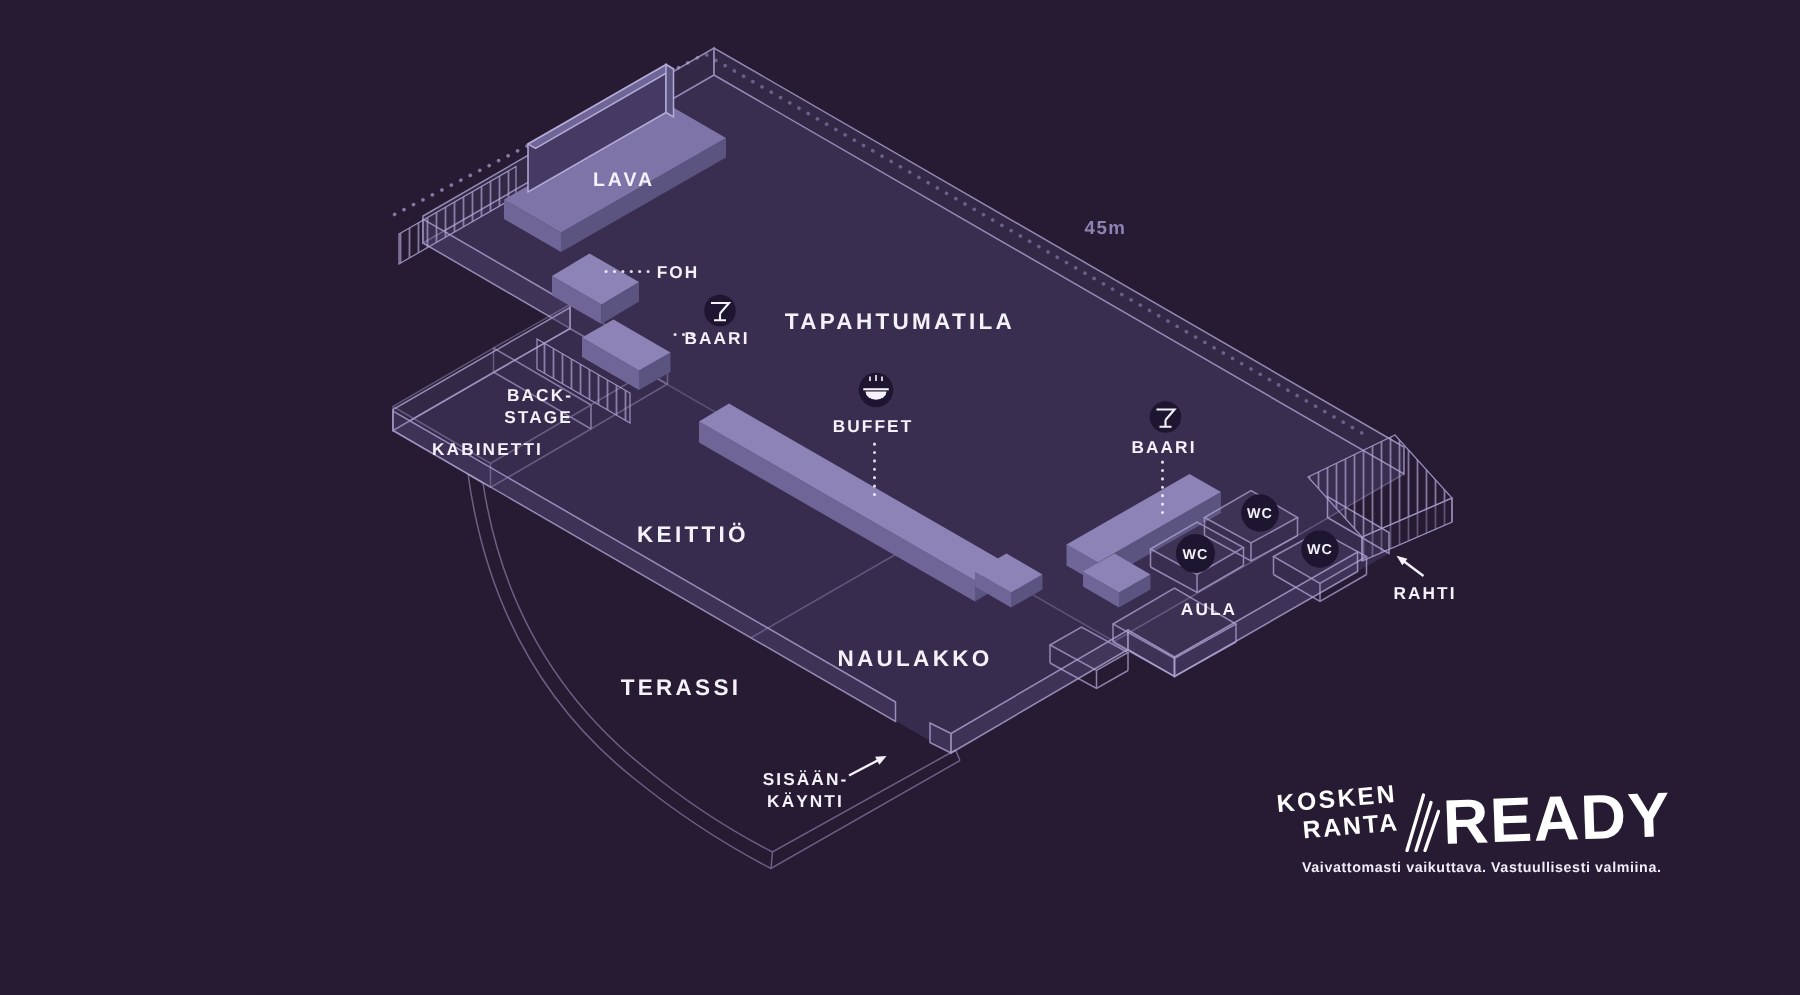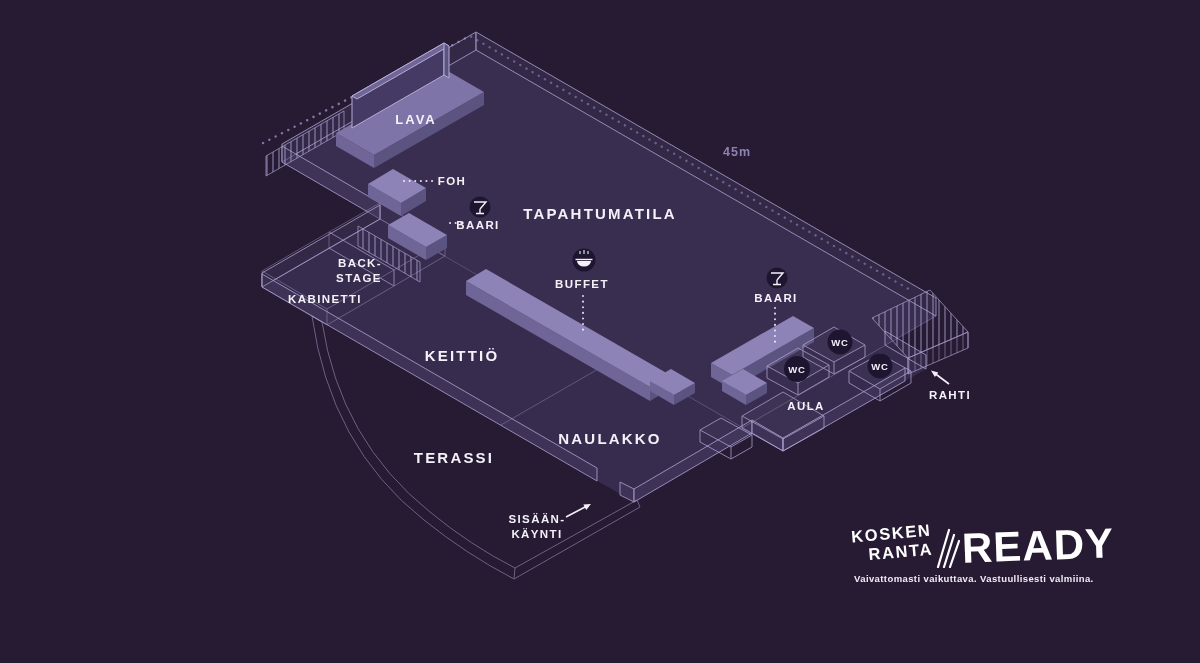--- a/index.html
+++ b/index.html
@@ -28,21 +28,21 @@
   .logo-name{
     text-align:right;font-weight:bold;font-size:16.5px;letter-spacing:1.6px;
     line-height:19px;transform:rotate(-5deg);margin-right:2px;margin-bottom:4px;
   }
   .logo-reeds{margin:0 2px -2px 0;}
   .logo-brand{
     font-weight:bold;font-size:42px;letter-spacing:1px;line-height:40px;
     transform:rotate(-2deg);
   }
   .logo-tagline{
-    margin-top:7px;margin-left:2px;
+    margin-top:7px;margin-left:16px;
     font-size:9.5px;font-weight:bold;letter-spacing:.4px;color:#f1edf7;
   }
 </style>
 </head>
 <body>
 
 <div id="stagearea">
 <svg width="1200" height="663" viewBox="0 0 1200 663">
   <defs>
     <pattern id="hatch" width="6" height="6" patternUnits="userSpaceOnUse">

